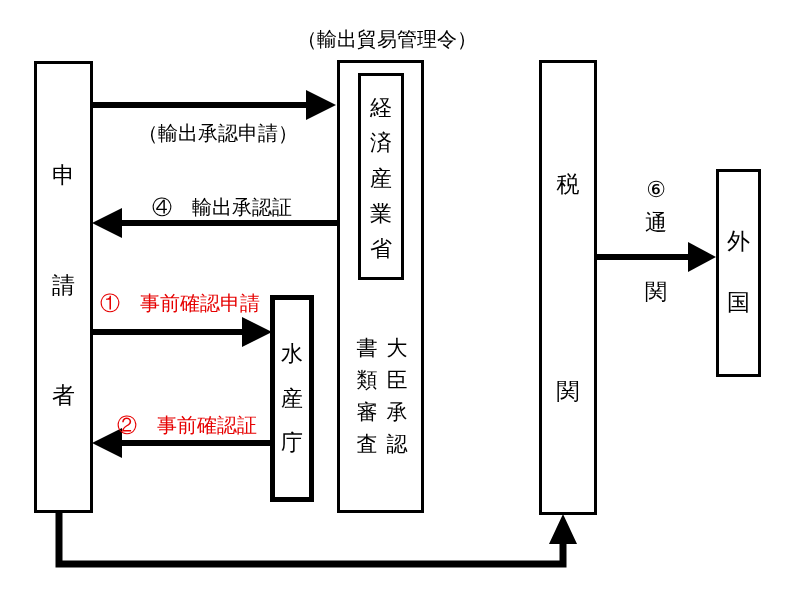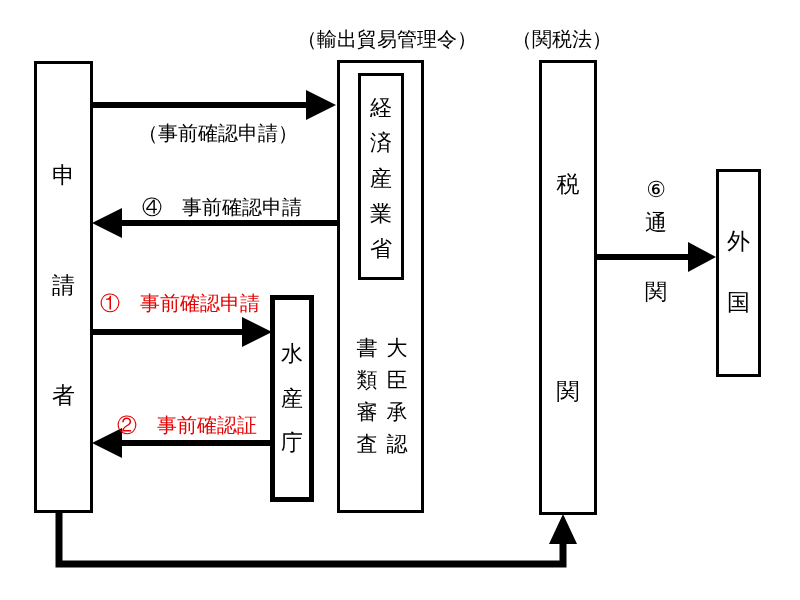--- a/index.html
+++ b/index.html
@@ -98,21 +98,20 @@
       <polygon points="563,514 549,544 577,544" fill="#000"></polygon>
     </g>
 
     <g>
       <line x1="597" y1="257" x2="690" y2="257" stroke="#000" stroke-width="6"></line>
       <polygon points="716,257 688,242 688,272" fill="#000"></polygon>
     </g>
   </svg>
 
   <div class="flabel" style="left:287px; top:28px; width:200px;">（輸出貿易管理令）</div>
-  <div class="flabel" style="left:492px; top:28px; width:140px;">（関税法）</div>
 
   <div class="box" id="applicant-box">
     <span>申</span>
     <span>請</span>
     <span>者</span>
   </div>
 
   <div class="box" id="meti-outer-box"></div>
 
   <div class="box" id="meti-inner-box">
@@ -147,22 +146,22 @@
   <div class="box" id="customs-box">
     <span>税</span>
     <span>関</span>
   </div>
 
   <div class="box" id="foreign-box">
     <span>外</span>
     <span>国</span>
   </div>
 
-  <div class="flabel" style="left:108px; top:122px; width:220px;">（事前確認申請）</div>
-  <div class="flabel" style="left:122px; top:196px; width:200px;">④　事前確認申請</div>
+  <div class="flabel" style="left:108px; top:122px; width:220px;">（輸出承認申請）</div>
+  <div class="flabel" style="left:122px; top:196px; width:200px;">④　輸出承認証</div>
   <div class="flabel red" style="left:87px; top:414px; width:200px;">②　事前確認証</div>
   <div class="flabel red" style="left:80px; top:292px; width:200px;">①　事前確認申請</div>
 
   <div id="step6-label">
     <span class="c1">⑥</span>
     <span class="c2">通</span>
     <span class="c3">関</span>
   </div>
 
 </div>

